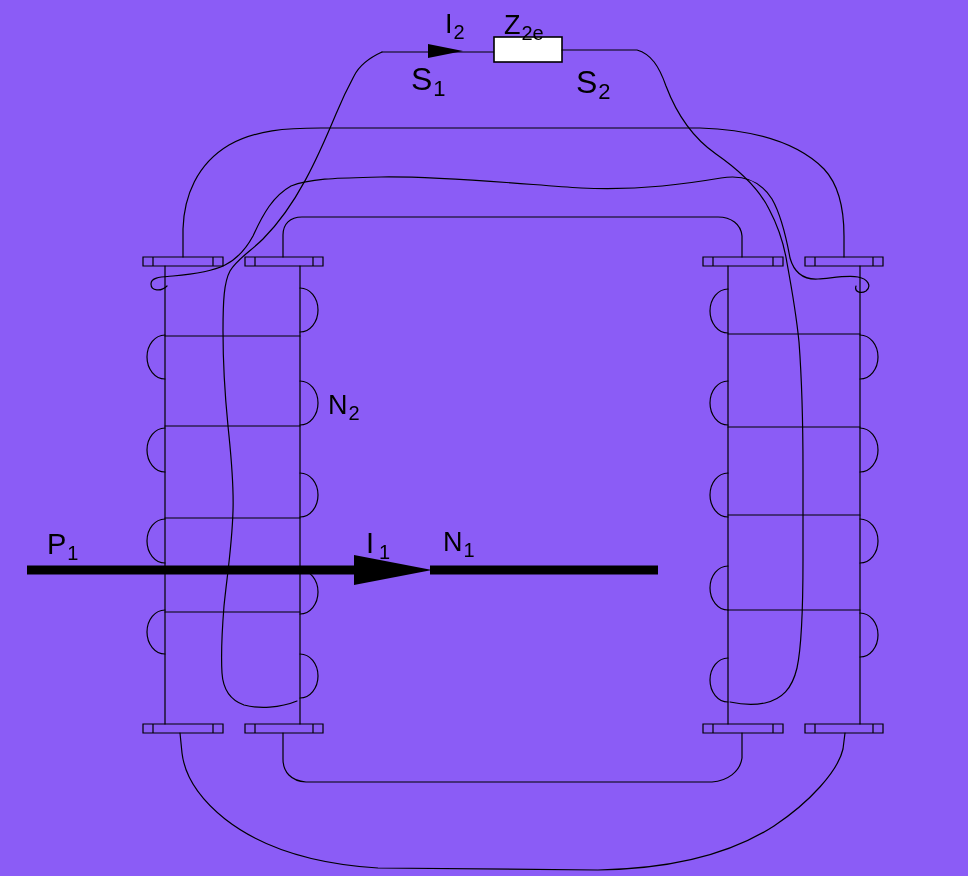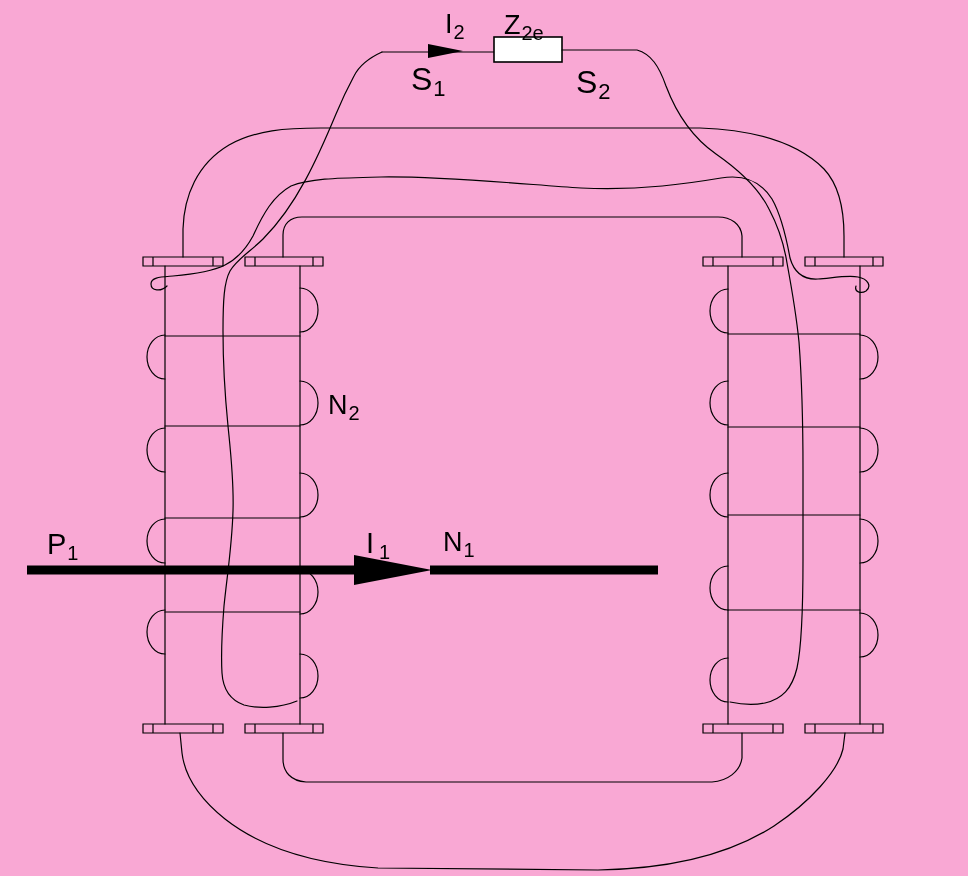--- a/index.html
+++ b/index.html
@@ -4,21 +4,21 @@
 <style>
   html, body {
     margin: 0;
     padding: 0;
     background: #ffffff;
   }
   .stage {
     position: relative;
     width: 968px;
     height: 876px;
-    background: #f9a8d4;
+    background: #8b5cf6;
     overflow: hidden;
   }
   svg {
     display: block;
   }
   .wire {
     fill: none;
     stroke: #000000;
     stroke-width: 1.2;
     stroke-linecap: round;

